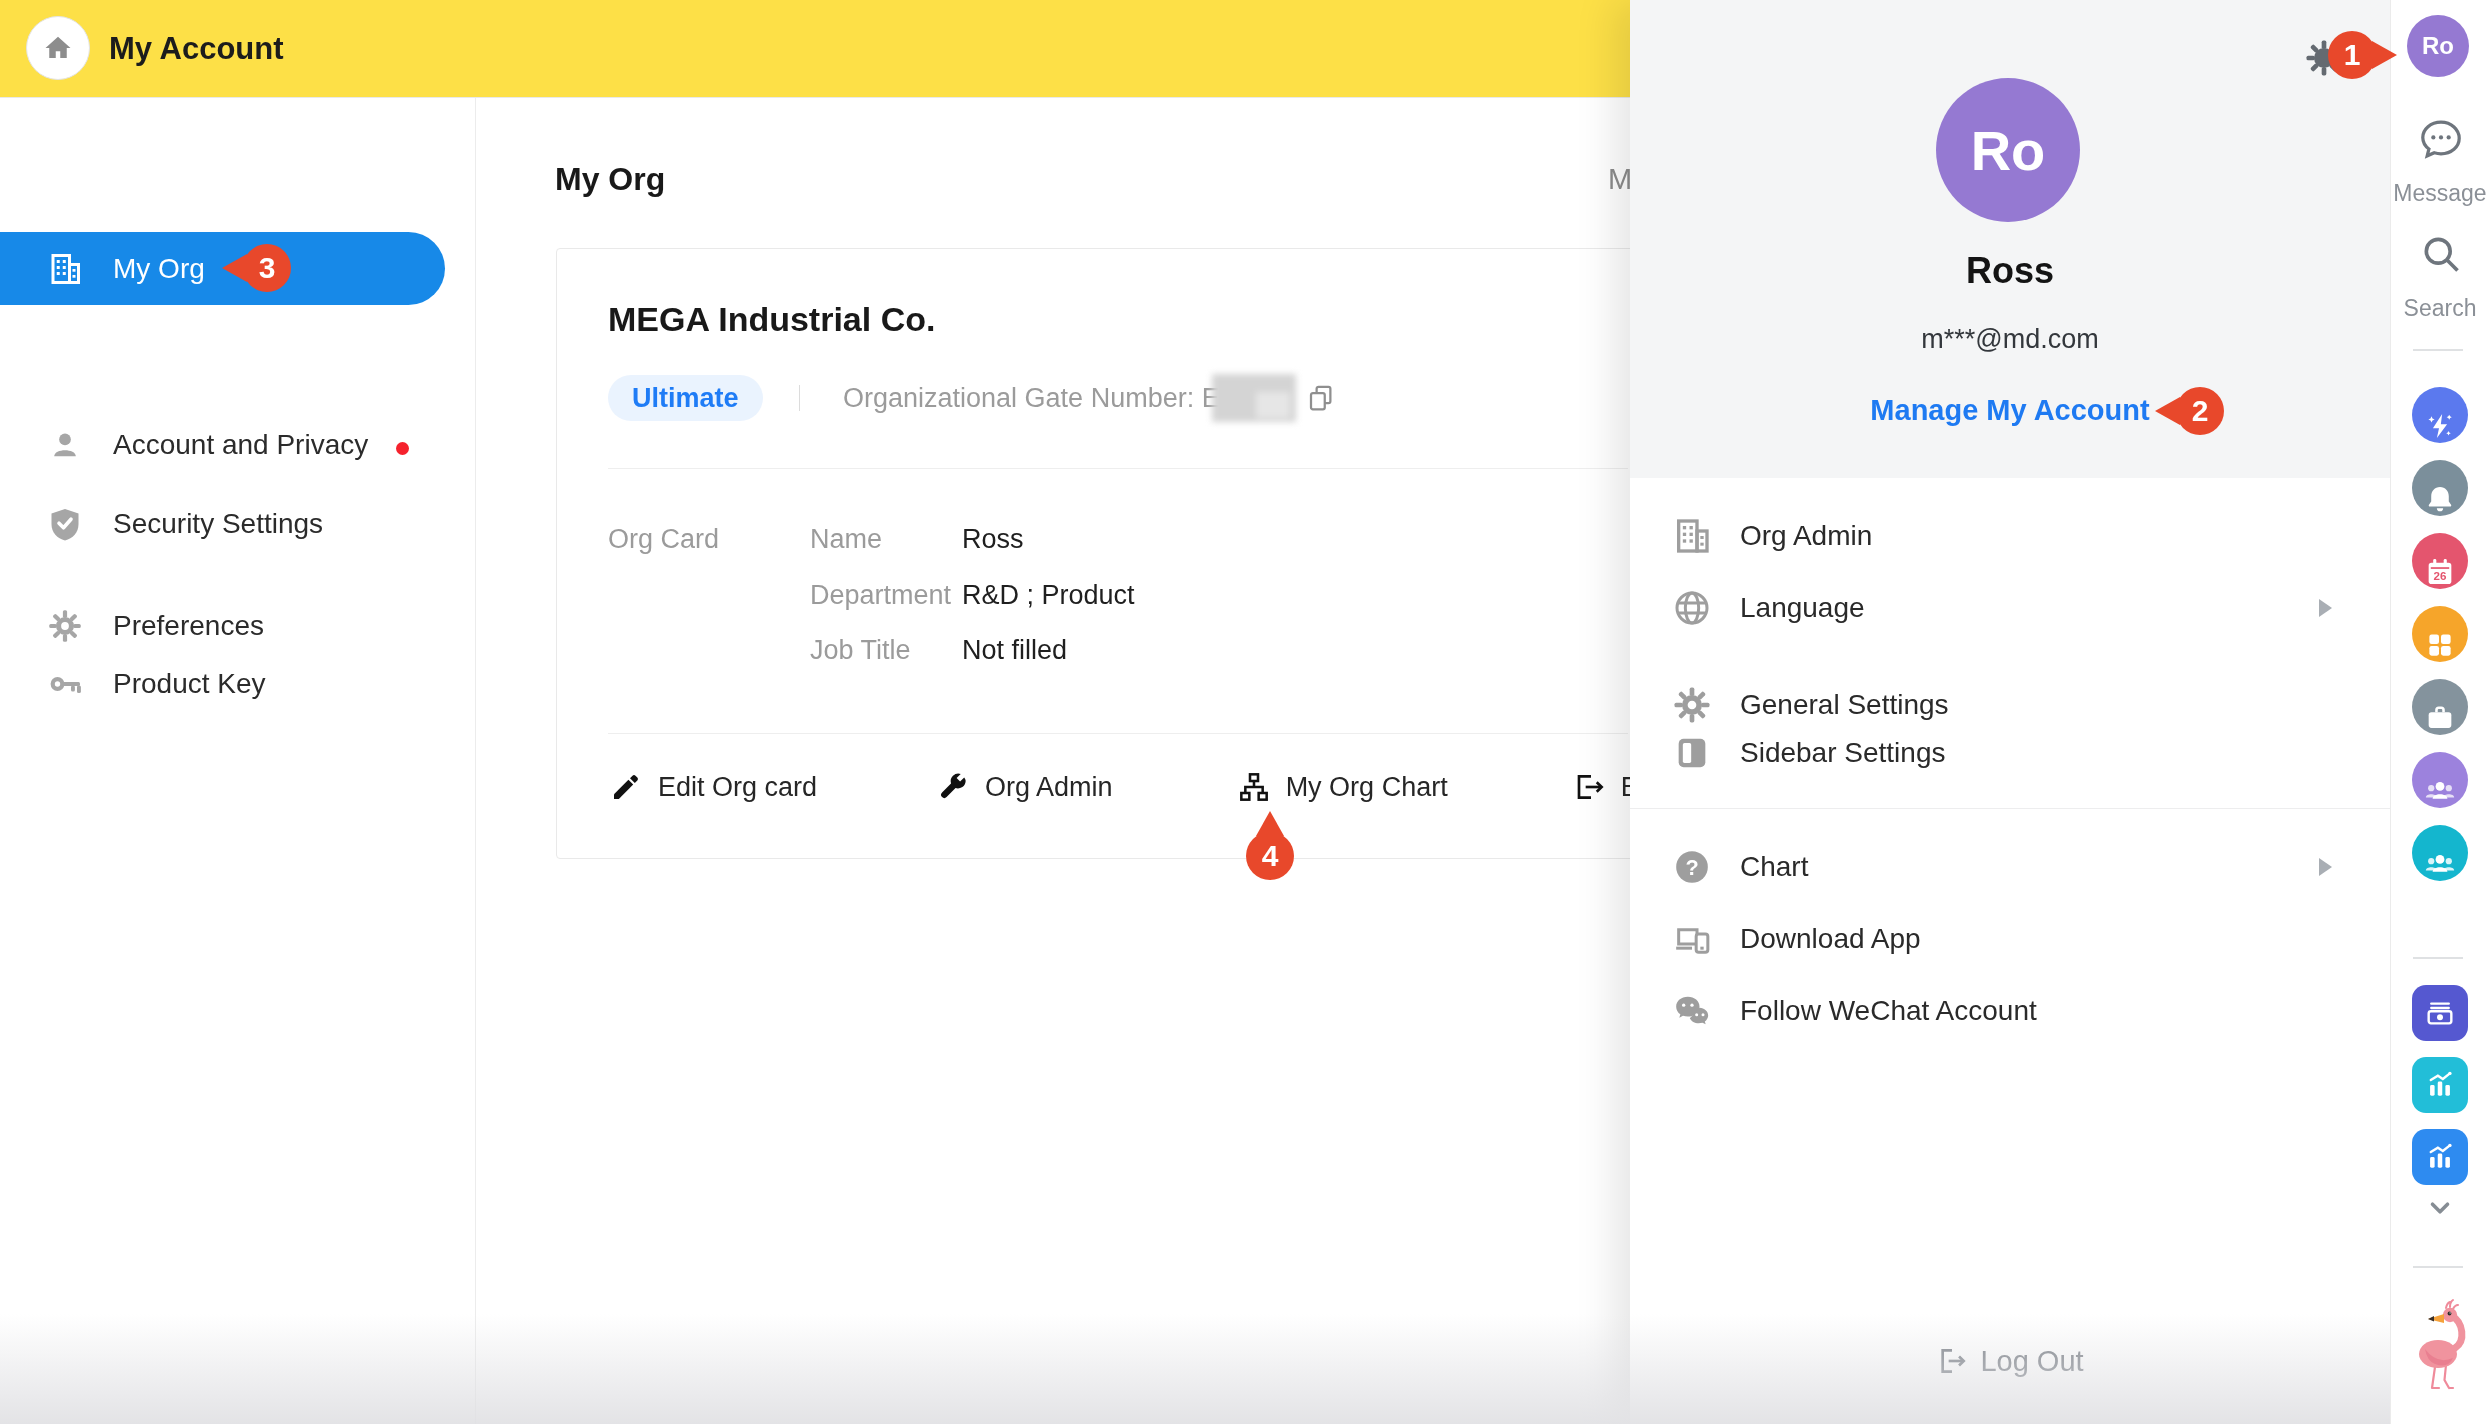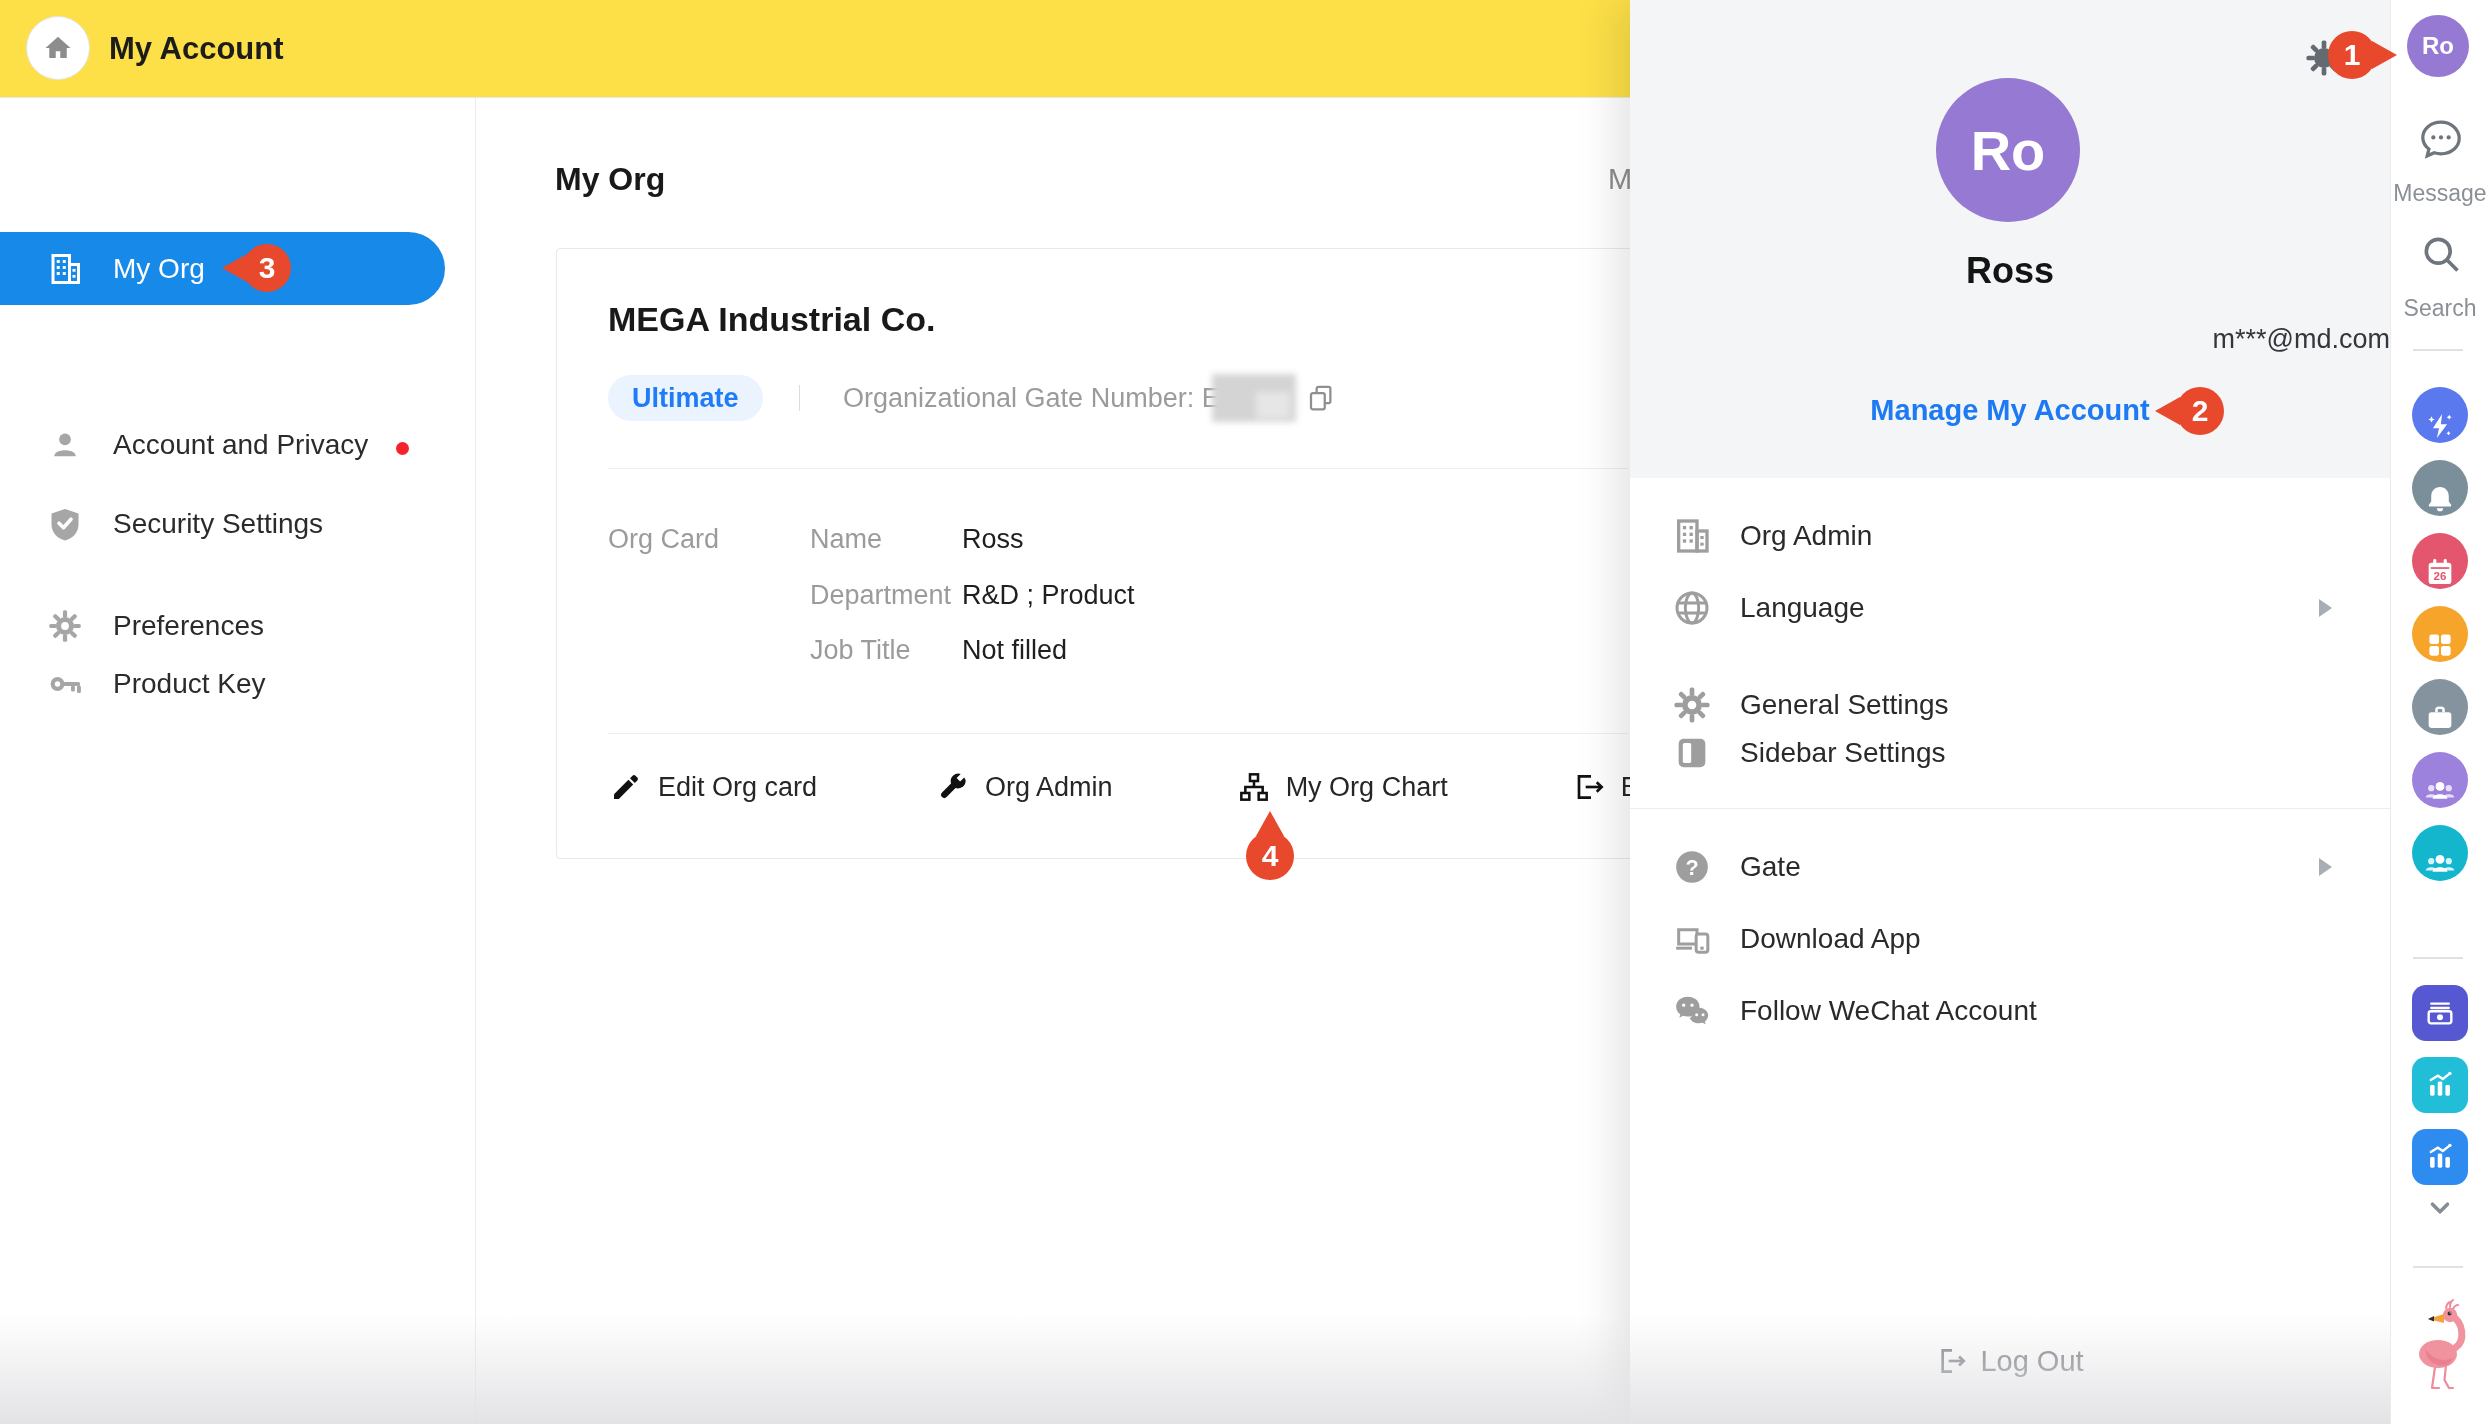--- a/index.html
+++ b/index.html
@@ -53,21 +53,21 @@
   .action-item .albl{font-size:27px;color:#262626;white-space:nowrap;}
 
   
   .account-panel{left:1630px;top:0;width:760px;height:1424px;background:#fff;z-index:20;
                  box-shadow:-16px 0 38px rgba(0,0,0,0.10);}
   .panel-head{left:0;top:0;width:760px;height:478px;background:#f4f5f6;}
   .panel-avatar{left:306px;top:78px;width:144px;height:144px;border-radius:50%;background:#9579d2;
                 display:flex;align-items:center;justify-content:center;color:#fff;
                 font-size:56px;font-weight:bold;}
   .panel-name{left:0;top:250px;width:760px;text-align:center;font-size:36px;font-weight:bold;color:#141414;}
-  .panel-email{left:0;top:324px;width:760px;text-align:right;font-size:27px;color:#33373c;}
+  .panel-email{left:0;top:324px;width:760px;text-align:center;font-size:27px;color:#33373c;}
   .panel-manage{left:0;top:394px;width:760px;text-align:center;font-size:29px;font-weight:bold;
                 color:#1e7af2;cursor:pointer;}
   .menu-row{left:0;width:760px;height:72px;display:flex;align-items:center;cursor:pointer;}
   .menu-row .mic{width:40px;height:40px;margin-left:42px;flex:none;}
   .menu-row .mlbl{margin-left:28px;font-size:28px;color:#2a2a2a;}
   .submenu-arrow{position:absolute;right:58px;width:0;height:0;
                  border-top:9px solid transparent;border-bottom:9px solid transparent;
                  border-left:13px solid #a9aeb4;}
   .menu-div{left:0;top:808px;width:760px;height:1px;background:#ededee;}
   .logout{left:0;top:1336px;width:760px;height:50px;display:flex;align-items:center;justify-content:center;
@@ -351,21 +351,21 @@
 
   <div class="abs menu-div"></div>
 
   <div class="abs menu-row" style="top:831px;">
     <span class="mic">
       <svg width="40" height="40" viewBox="0 0 24 24">
           <circle cx="12" cy="12" r="9.5" fill="#9e9e9e"></circle>
           <text x="12" y="16.5" text-anchor="middle" font-size="13" font-weight="bold" fill="#fff" font-family="Liberation Sans, sans-serif">?</text>
         </svg>
     </span>
-    <span class="mlbl">Gate</span>
+    <span class="mlbl">Chart</span>
     <span class="submenu-arrow"></span>
   </div>
 
   <div class="abs menu-row" style="top:903px;">
     <span class="mic">
       <svg width="40" height="40" viewBox="0 0 24 24" fill="none" stroke="#9e9e9e" stroke-width="1.8">
           <path d="M4 6.5 H15 V15 H4 Z"></path>
           <path d="M2.5 17.5 H12"></path>
           <rect x="14.5" y="9" width="7" height="11" rx="1.5" fill="#fff"></rect>
           <path d="M17 17.5 h2"></path>

